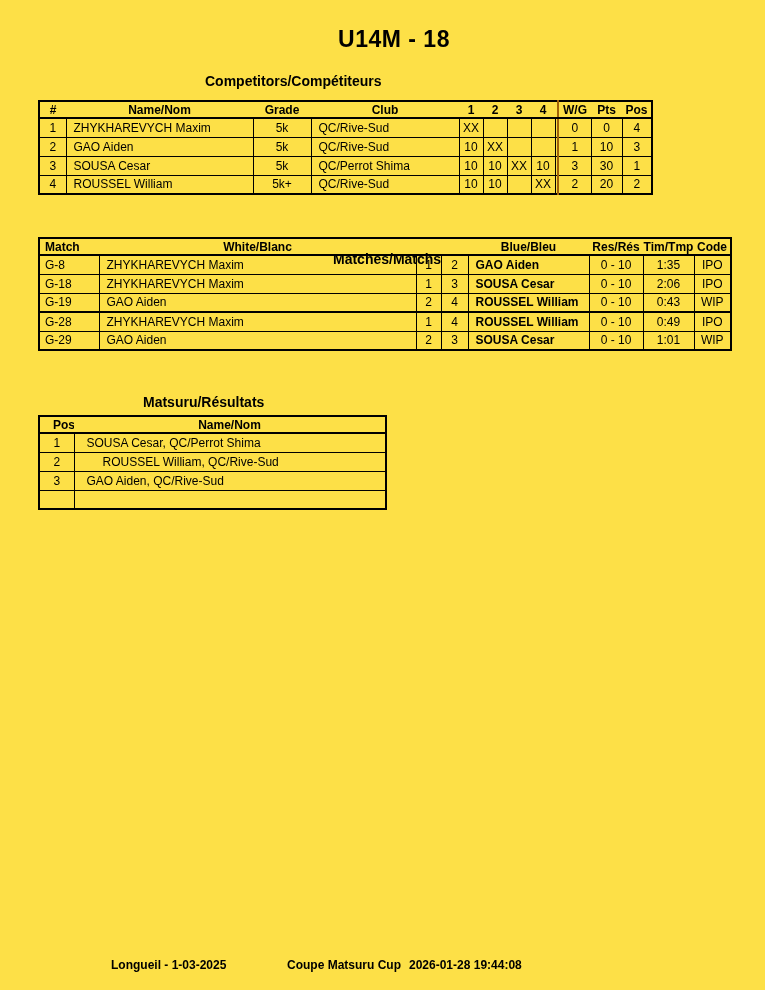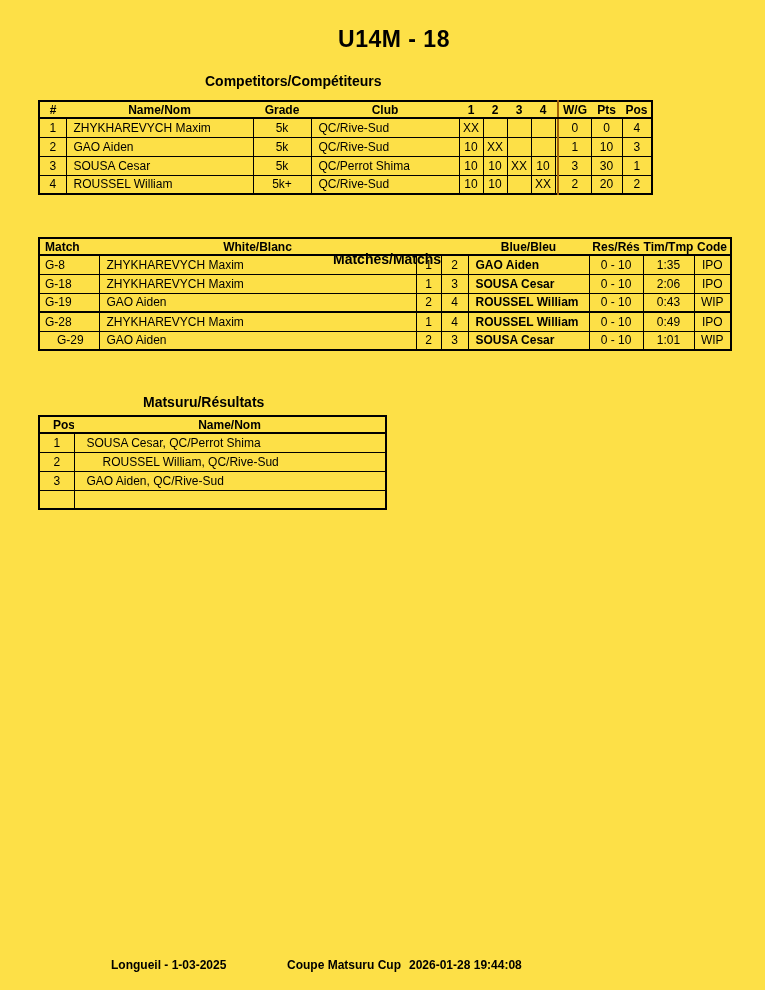--- a/index.html
+++ b/index.html
@@ -233,21 +233,21 @@
       <td class="L" style="padding-left:5px">G-28</td>
       <td class="L">ZHYKHAREVYCH Maxim</td>
       <td class="C">1</td>
       <td class="C">4</td>
       <td class="L win">ROUSSEL William</td>
       <td class="C">0 - 10</td>
       <td class="C">0:49</td>
       <td class="C">IPO</td>
     </tr>
     <tr>
-      <td class="L" style="padding-left:17px">G-29</td>
+      <td class="L" style="padding-left:5px">G-29</td>
       <td class="L">GAO Aiden</td>
       <td class="C">2</td>
       <td class="C">3</td>
       <td class="L win">SOUSA Cesar</td>
       <td class="C">0 - 10</td>
       <td class="C">1:01</td>
       <td class="C">WIP</td>
     </tr>
   </tbody>
     </table>

